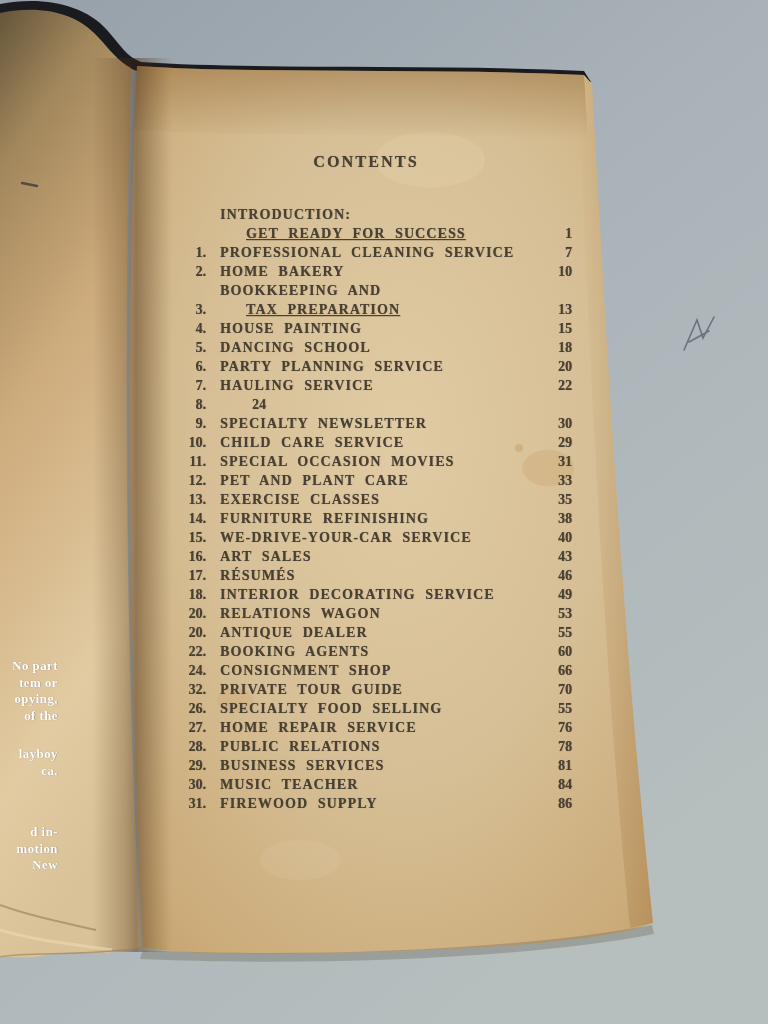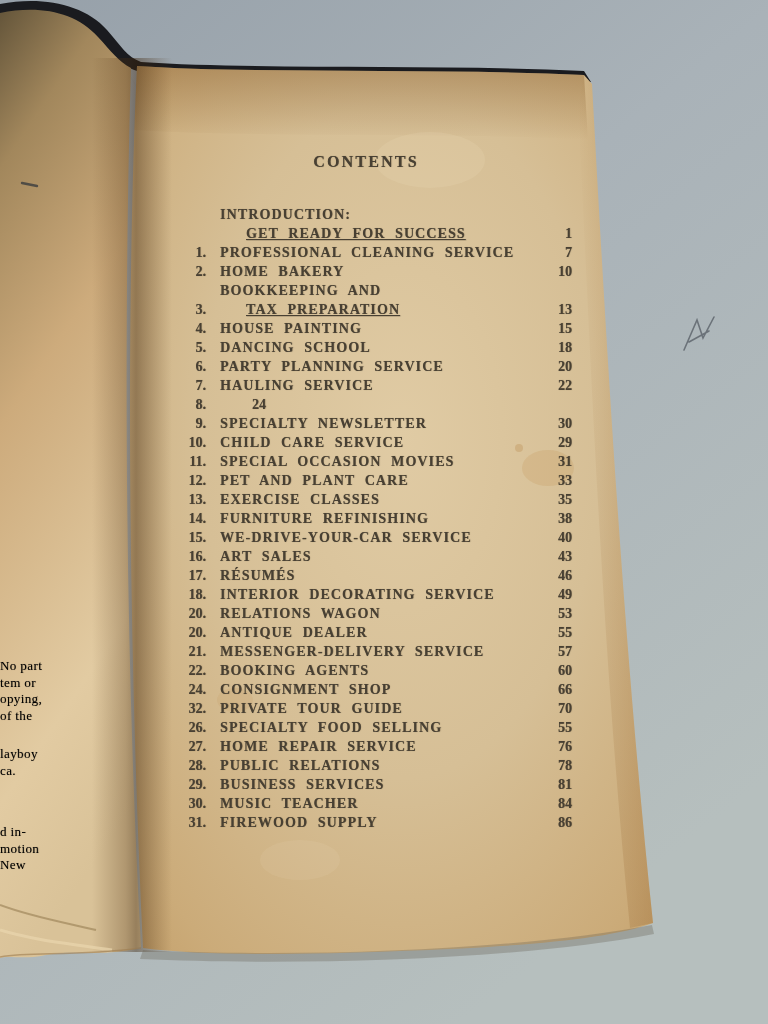--- a/index.html
+++ b/index.html
@@ -20,22 +20,22 @@
     font-size:14px;letter-spacing:1.1px;word-spacing:5px;
     text-shadow:0.4px 0.4px 0.7px rgba(55,45,30,0.5);
   }
   .row{display:flex;align-items:flex-end;line-height:19px;}
   .num{width:40px;text-align:right;flex:0 0 40px;margin-right:14px;letter-spacing:0;}
   .tx{flex:1 1 auto;}
   .tx .cont{padding-left:26px;text-decoration:underline;}
   .pg{flex:0 0 46px;width:46px;text-align:right;letter-spacing:0;}
   
   .lfrag{
-    position:absolute;left:0;width:58px;text-align:left;
-    font-size:13px;line-height:16.5px;font-weight:400;color:#000000;
+    position:absolute;left:0;width:58px;text-align:right;
+    font-size:13px;line-height:16.5px;font-weight:700;color:#ffffff;
     letter-spacing:0.4px;text-shadow:0.3px 0.3px 0.7px rgba(55,45,30,0.5);
     white-space:nowrap;overflow:visible;
   }
   .g1{top:658px;}
   .g2{top:746px;}
   .g3{top:824px;}
 </style>
 </head>
 <body>
 
@@ -277,27 +277,20 @@
         <span class="pg">53</span>
       </div>
       <div class="row">
         <span class="num">20.</span>
         <span class="tx">
           <div>ANTIQUE DEALER</div>
         </span>
         <span class="pg">55</span>
       </div>
       <div class="row">
-        <span class="num">21.</span>
-        <span class="tx">
-          <div>MESSENGER-DELIVERY SERVICE</div>
-        </span>
-        <span class="pg">57</span>
-      </div>
-      <div class="row">
         <span class="num">22.</span>
         <span class="tx">
           <div>BOOKING AGENTS</div>
         </span>
         <span class="pg">60</span>
       </div>
       <div class="row">
         <span class="num">24.</span>
         <span class="tx">
           <div>CONSIGNMENT SHOP</div>

